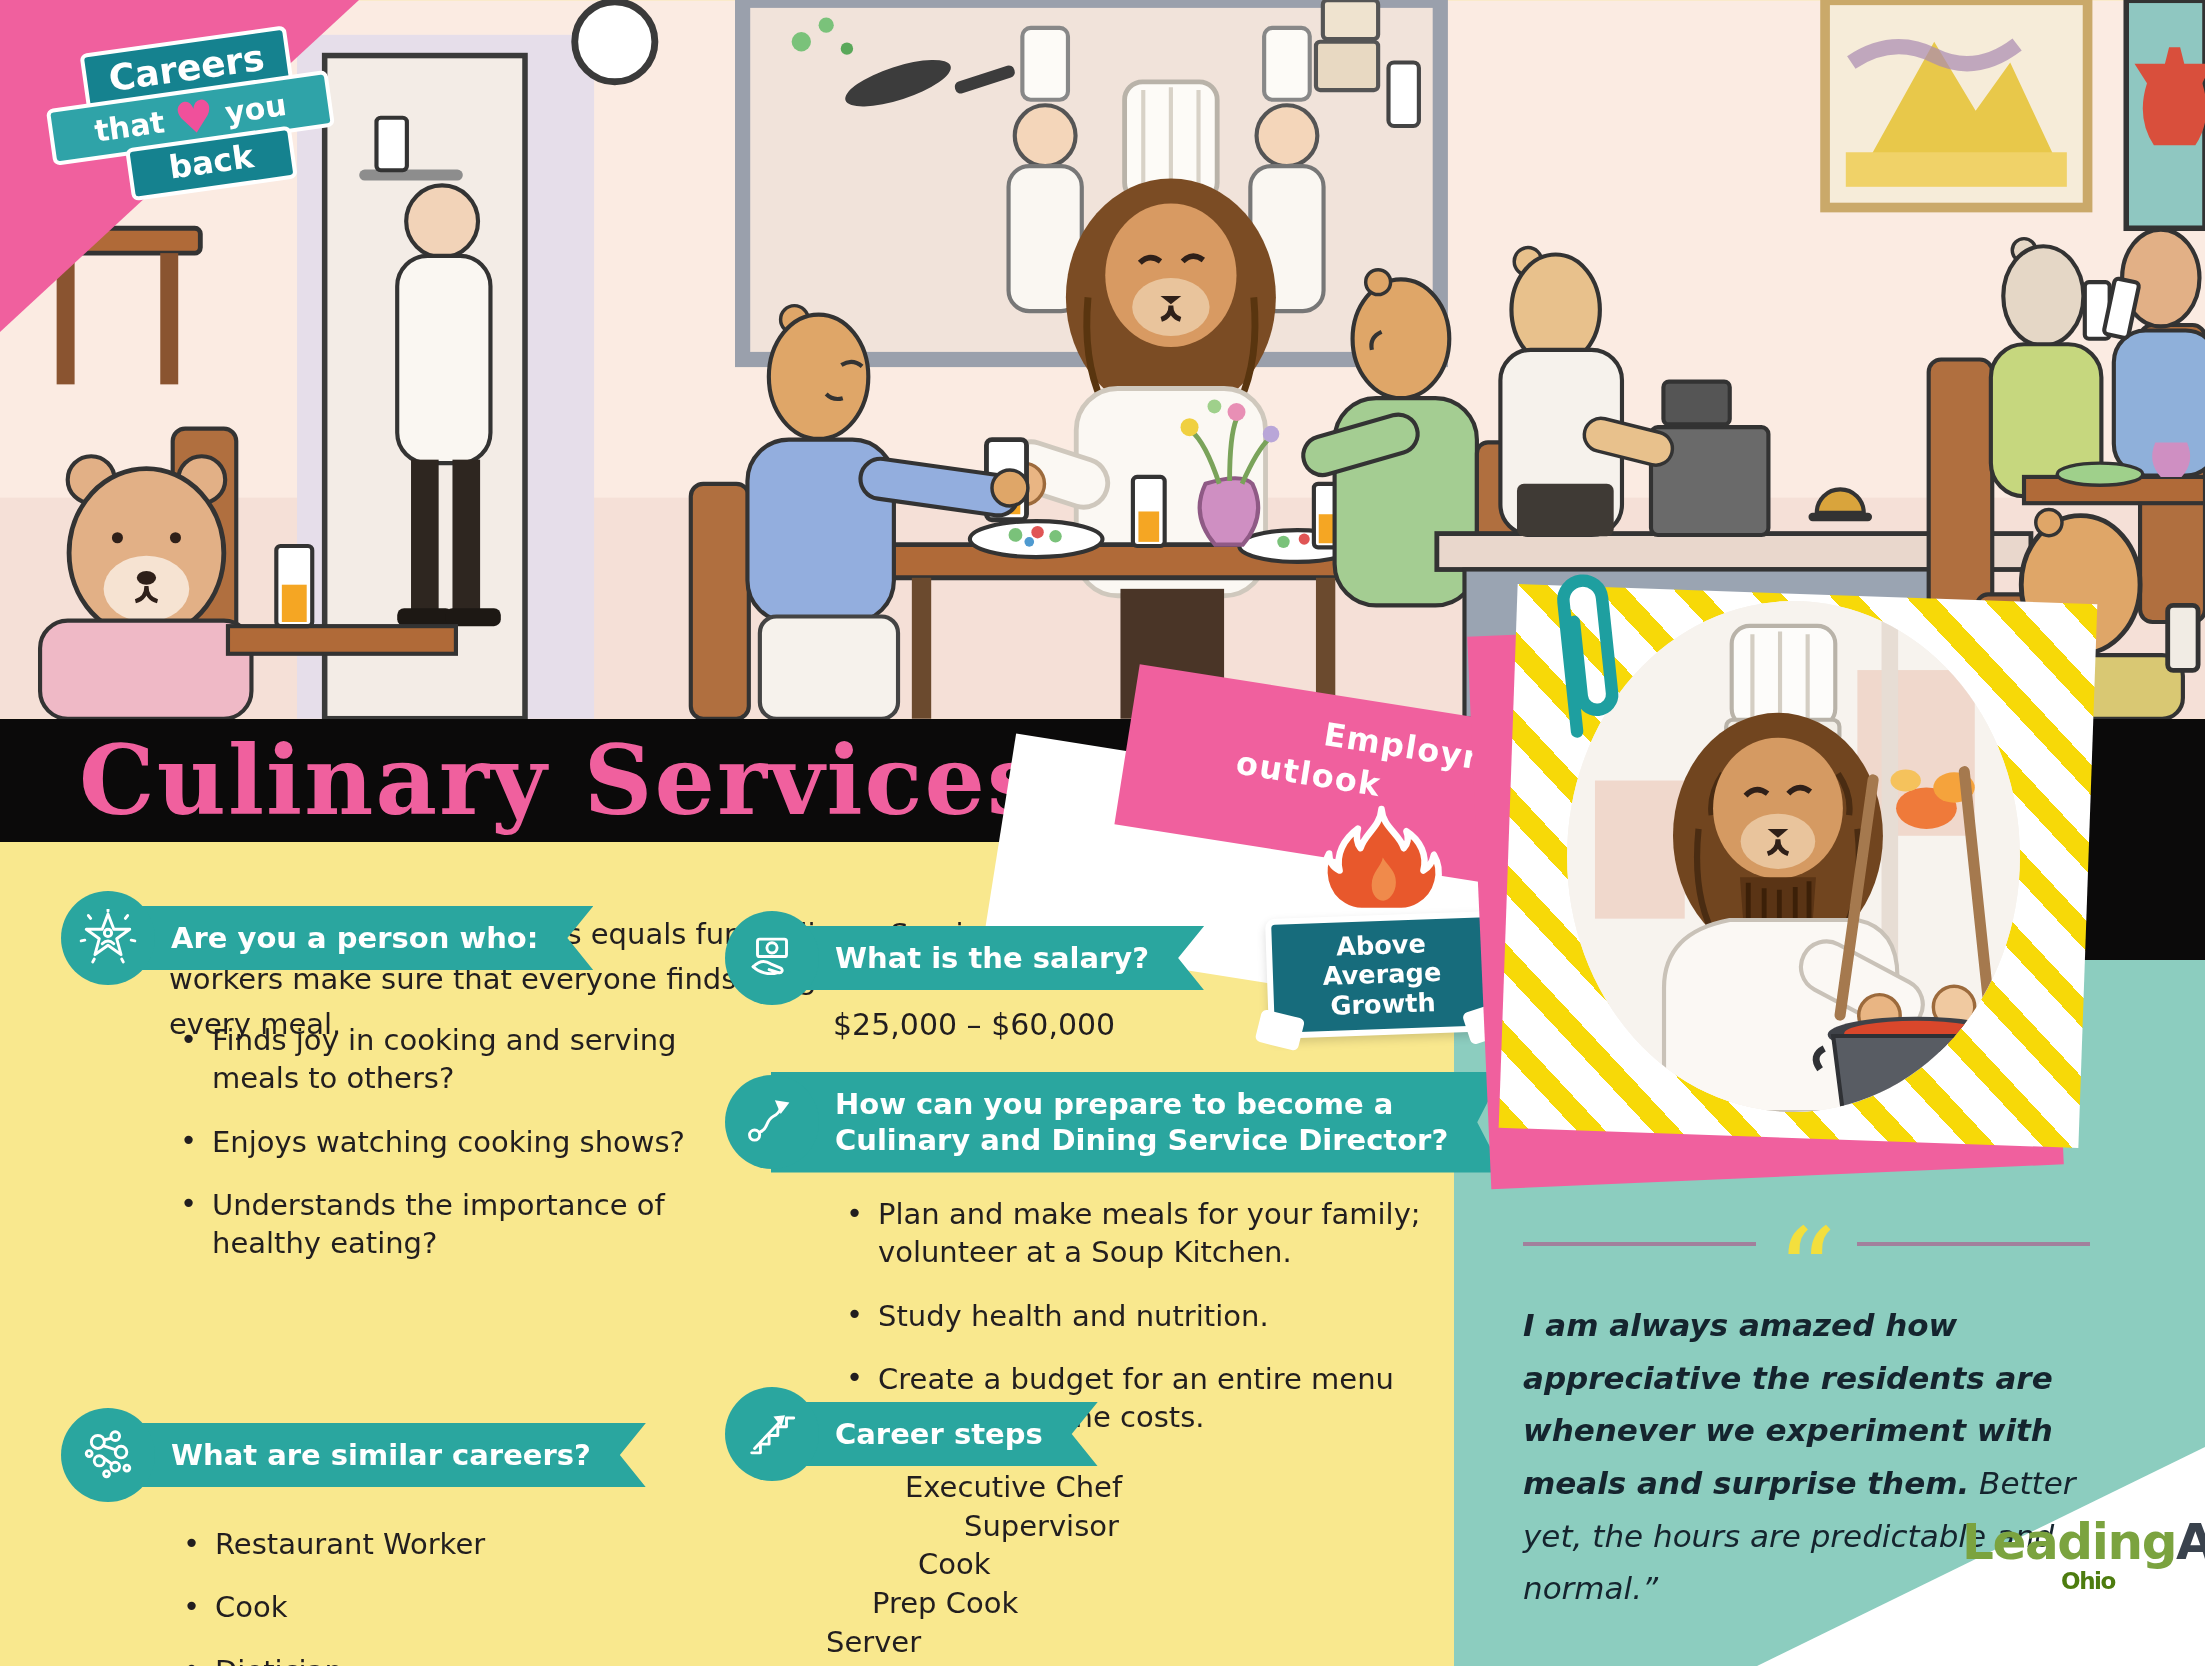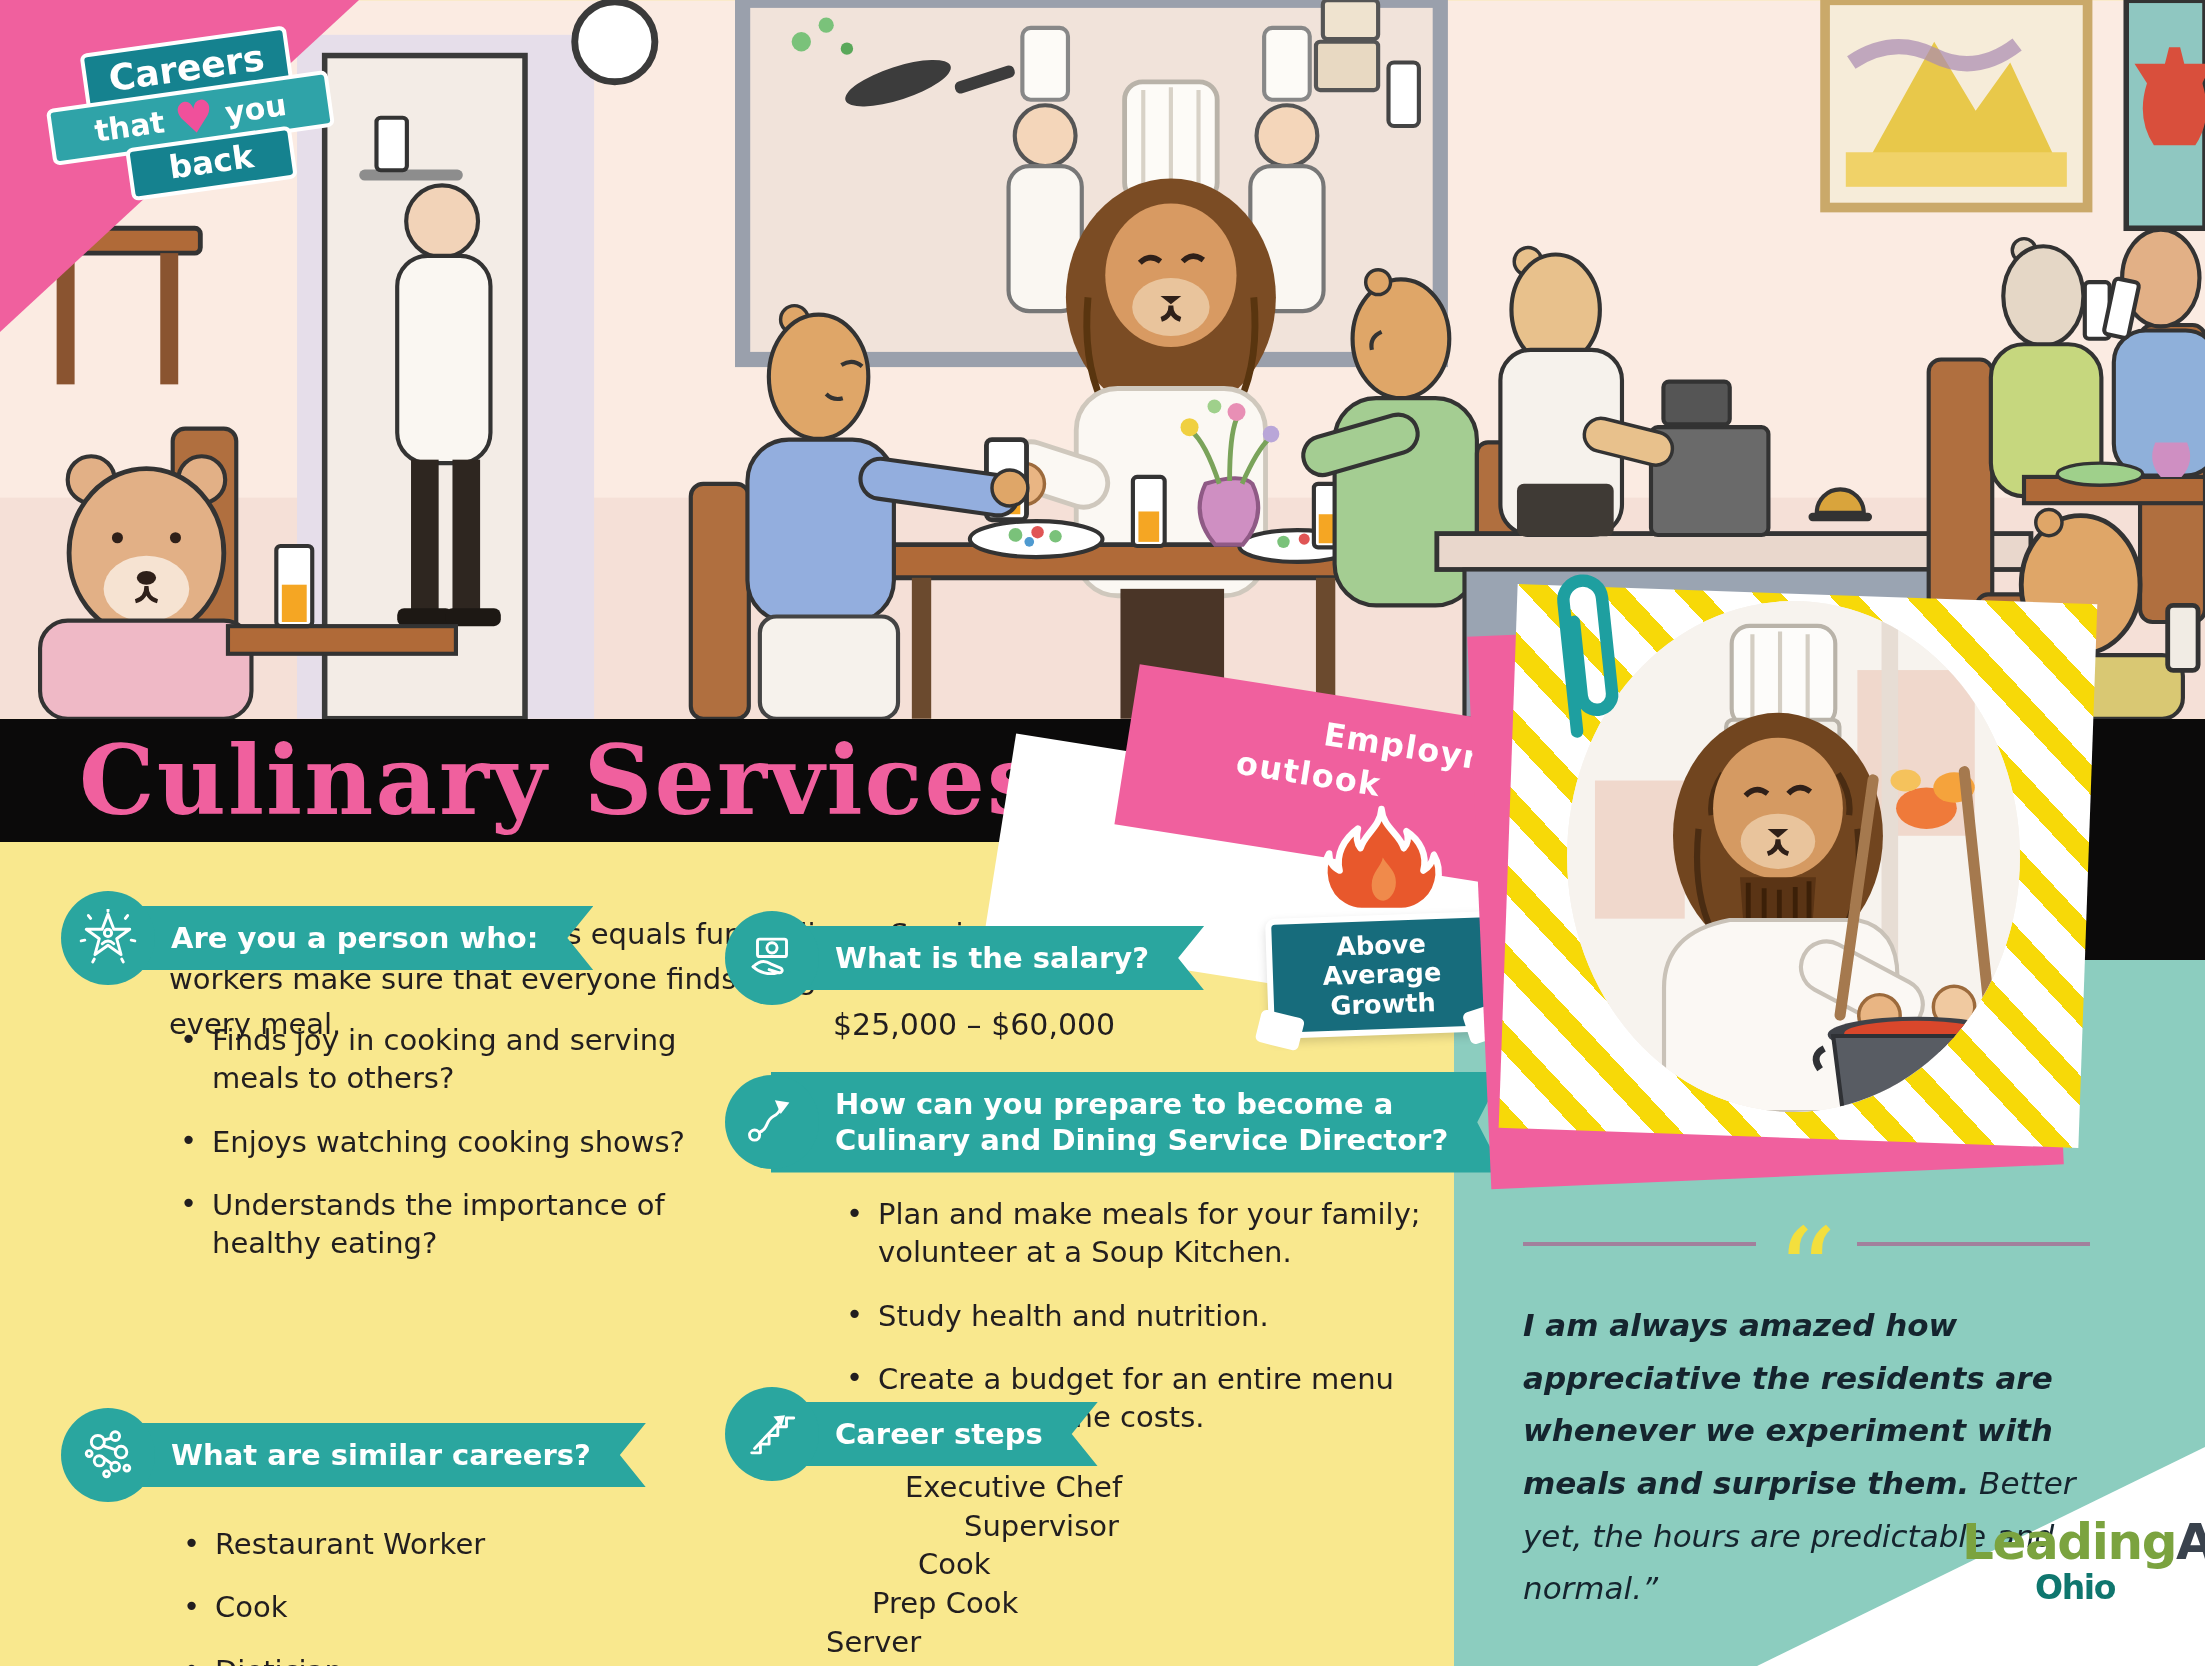--- a/index.html
+++ b/index.html
@@ -89,21 +89,21 @@
   .quote-text{margin-top:24px;font-size:31px;line-height:1.7;color:#15242e;font-style:italic;}
   .q-bold{font-weight:bold;}
   
   .white-corner{position:absolute;left:1755px;top:1447px;width:450px;height:220px;background:#fff;
                 clip-path:polygon(100% 0,100% 100%,0 100%);z-index:6;}
   .logo{position:absolute;left:1962px;top:1517px;width:235px;z-index:7;text-align:center;
         font-weight:bold;letter-spacing:-1.4px;}
   .logo-main{font-size:50px;line-height:1;}
   .lg-green{color:#7ba33f;}
   .lg-dark{color:#39424d;}
-  .logo-sub{font-size:33px;color:#0f766e;margin:1.4px 82px 0 0;text-align:right;}
+  .logo-sub{font-size:23px;color:#4d7c0f;margin:1.4px 82px 0 0;text-align:right;}
 </style>
 </head>
 <body>
 
 <div class="poster">
 
   <div class="illus">
     <svg viewBox="0 0 3192 1040" width="2205" height="719">
       <rect width="3192" height="1040" fill="#fbebe2"></rect>
       <rect y="720" width="3192" height="320" fill="#f5e0d7"></rect>

